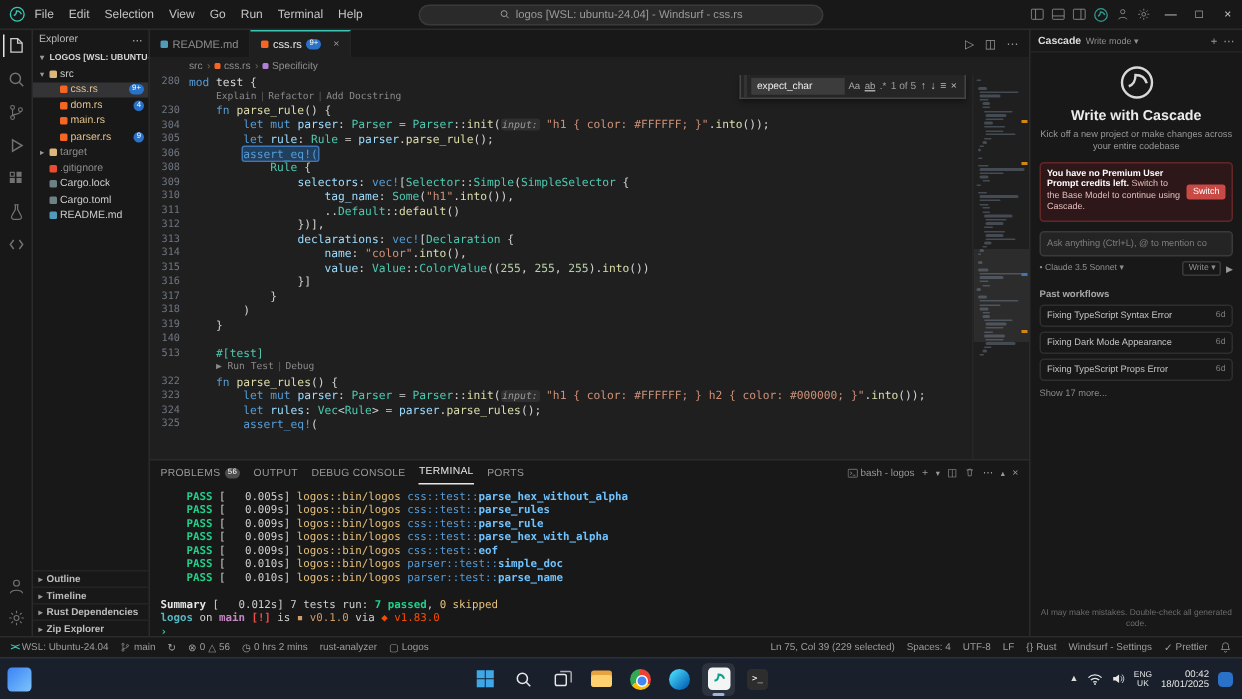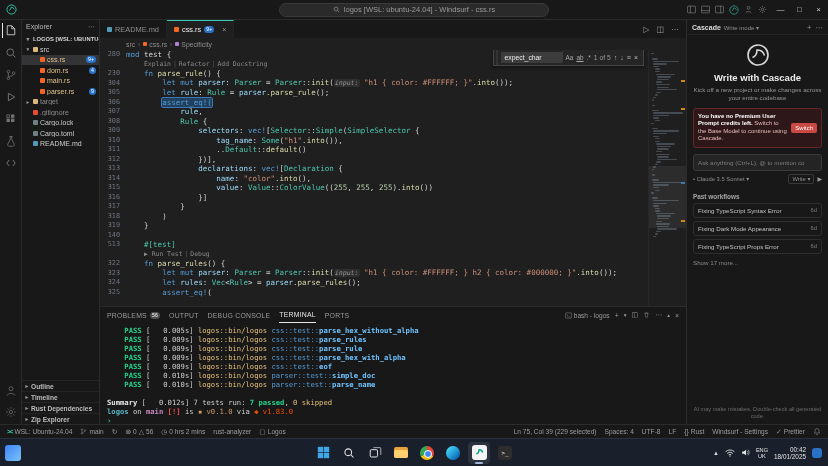--- a/index.html
+++ b/index.html
@@ -145,20 +145,30 @@
 
 <div class="screen">
 
   <div class="titlebar">
     <span class="app-logo">
       <svg width="11" height="11" viewBox="0 0 24 24">
           <circle cx="12" cy="12" r="10" fill="none" stroke="#38c7b4" stroke-width="2"></circle>
           <path d="M7 14c3-1 4-4 4-7 3 0 6 2 7 5" fill="none" stroke="#38c7b4" stroke-width="2"></path>
         </svg>
     </span>
+    <div class="menubar" id="menubar">
+        <span class="menu-item">File</span>
+        <span class="menu-item">Edit</span>
+        <span class="menu-item">Selection</span>
+        <span class="menu-item">View</span>
+        <span class="menu-item">Go</span>
+        <span class="menu-item">Run</span>
+        <span class="menu-item">Terminal</span>
+        <span class="menu-item">Help</span>
+      </div>
     <div class="win-search">
       <span class="tico">
         <svg width="7" height="7" viewBox="0 0 16 16">
             <circle cx="7" cy="7" r="4.5" fill="none" stroke="#9a9a9a" stroke-width="1.5"></circle>
             <path d="M10.5 10.5L14 14" stroke="#9a9a9a" stroke-width="1.5"></path>
           </svg>
       </span>
       <span>logos [WSL: ubuntu-24.04] - Windsurf - css.rs</span>
     </div>
     <div class="tb-actions">
@@ -389,24 +399,20 @@
               <span class="ln">304</span>
               <span class="lc"><span class="pl">        </span><span class="kw">let</span><span class="pl"> </span><span class="kw">mut</span><span class="pl"> </span><span class="var">parser</span><span class="pl">: </span><span class="type">Parser</span><span class="pl"> = </span><span class="type">Parser</span><span class="pl">::</span><span class="fn">init</span><span class="pl">(</span><span class="inlay">input:</span><span class="pl"> </span><span class="str">"h1 { color: #FFFFFF; }"</span><span class="pl">.</span><span class="fn">into</span><span class="pl">());</span></span>
             </div>
             <div class="line">
               <span class="ln">305</span>
               <span class="lc"><span class="pl">        </span><span class="kw">let</span><span class="pl"> </span><span class="var">rule</span><span class="pl">: </span><span class="type">Rule</span><span class="pl"> = </span><span class="var">parser</span><span class="pl">.</span><span class="fn">parse_rule</span><span class="pl">();</span></span>
             </div>
             <div class="line">
               <span class="ln">306</span>
               <span class="lc"><span class="pl">        </span><span class="macro sel">assert_eq!(</span></span>
-            </div>
-            <div class="line">
-              <span class="ln">307</span>
-              <span class="lc"><span class="pl">            </span><span class="var">rule</span><span class="pl">,</span></span>
             </div>
             <div class="line">
               <span class="ln">308</span>
               <span class="lc"><span class="pl">            </span><span class="type">Rule</span><span class="pl"> {</span></span>
             </div>
             <div class="line">
               <span class="ln">309</span>
               <span class="lc"><span class="pl">                </span><span class="var">selectors</span><span class="pl">: </span><span class="macro">vec!</span><span class="pl">[</span><span class="type">Selector</span><span class="pl">::</span><span class="type">Simple</span><span class="pl">(</span><span class="type">SimpleSelector</span><span class="pl"> {</span></span>
             </div>
             <div class="line">

